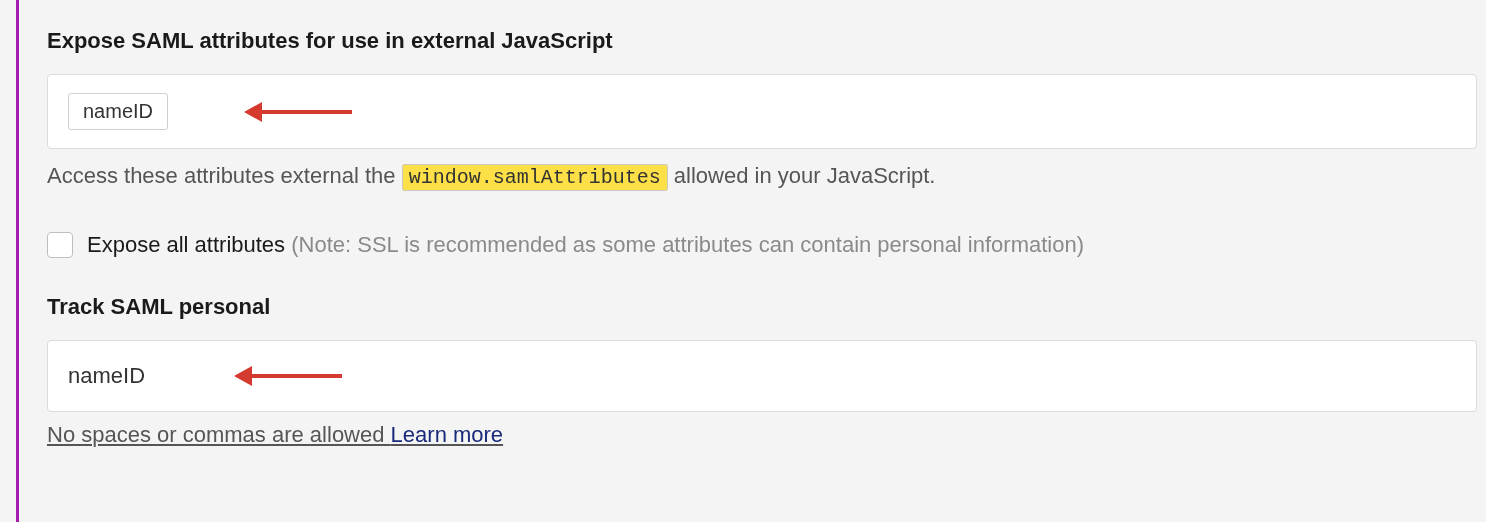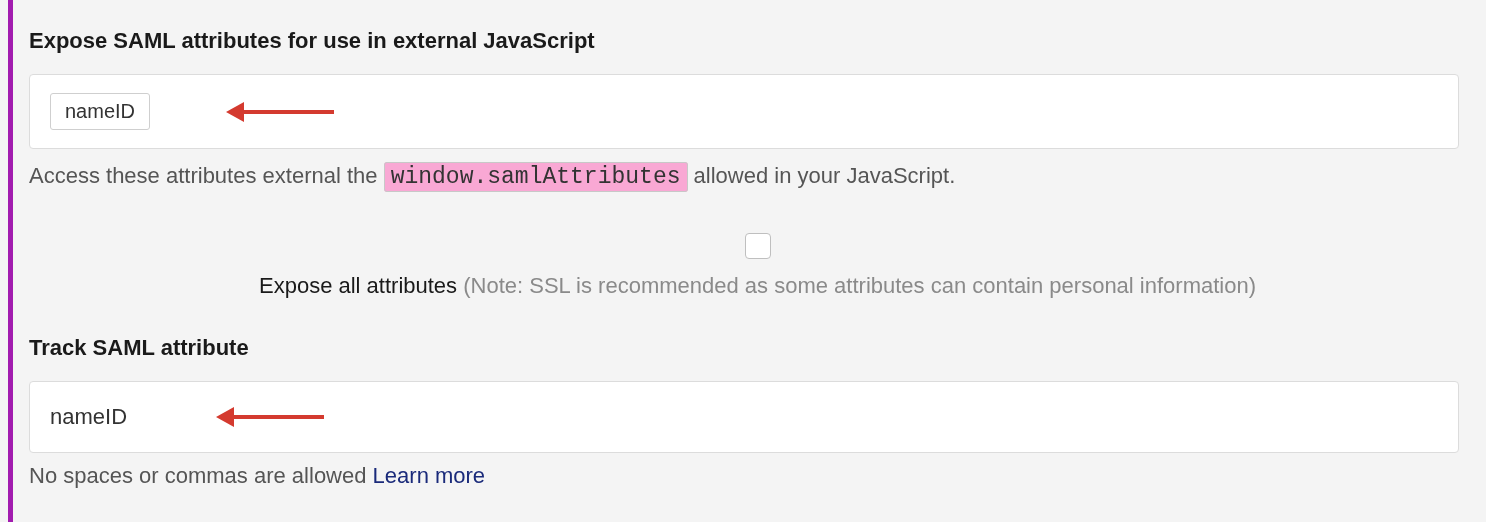--- a/index.html
+++ b/index.html
@@ -9,23 +9,23 @@
     }
     body {
       font-family: -apple-system, BlinkMacSystemFont, "Segoe UI", Helvetica, Arial, sans-serif;
       background: #f4f4f4;
       padding: 0;
       width: 1486px;
       height: 522px;
       overflow: hidden;
     }
     .container {
-      border-left: 5px solid #a21caf;
-      padding: 28px 0 12px 16px;
-      margin-left: 8px;
+      border-left: 3px solid #a21caf;
+      padding: 28px 0 12px 28px;
+      margin-left: 16px;
       height: 100%;
     }
     .section-heading {
       font-size: 22px;
       font-weight: 700;
       color: #1a1a1a;
       margin-bottom: 20px;
     }
     .token-box {
       background: #ffffff;
@@ -66,30 +66,29 @@
       font-size: 22px;
       color: #555;
       margin-bottom: 40px;
       line-height: 1.4;
     }
     .helper-text code {
       font-family: "SFMono-Regular", Consolas, "Liberation Mono", Menlo, monospace;
       border: 1px solid #c8c8c8;
       border-radius: 3px;
       padding: 1px 6px;
-      font-size: 23px;
+      font-size: 20px;
       color: #333;
-      background: #f9a8d4;
+      background: #fde047;
     }
     .checkbox-row {
       display: flex;
       align-items: center;
       gap: 14px;
       margin-bottom: 36px;
-      flex-direction: column;
     }
     .checkbox {
       width: 26px;
       height: 26px;
       border: 1.5px solid #bfbfbf;
       border-radius: 4px;
       background: #fff;
       cursor: pointer;
       flex-shrink: 0;
     }
@@ -113,20 +112,21 @@
       margin-bottom: 10px;
     }
     .helper-link {
       color: #1a2a7a;
       text-decoration: none;
       cursor: pointer;
     }
     .bottom-helper {
       font-size: 22px;
       color: #555;
+      text-decoration: underline;
     }
   </style>
 </head>
 <body>
 
 <div class="container">
 
   <h3 class="section-heading">Expose SAML attributes for use in external JavaScript</h3>
 
   <div class="token-box">
@@ -141,21 +141,21 @@
     <span>Access these attributes external the </span><code>window.samlAttributes</code><span> allowed in your JavaScript.</span>
   </p>
 
   <div class="checkbox-row">
     <div class="checkbox"></div>
     <div>
       <span class="checkbox-label">Expose all attributes </span><span class="checkbox-note">(Note: SSL is recommended as some attributes can contain personal information)</span>
     </div>
   </div>
 
-  <h3 class="section-heading">Track SAML attribute</h3>
+  <h3 class="section-heading">Track SAML personal</h3>
 
   <div class="text-input">
     <span>nameID</span>
     <span class="arrow" style="left:186px; top:50%; transform:translateY(-50%);">
       <span class="arrow-head"></span>
       <span class="arrow-line"></span>
     </span>
   </div>
 
   <p class="bottom-helper">

